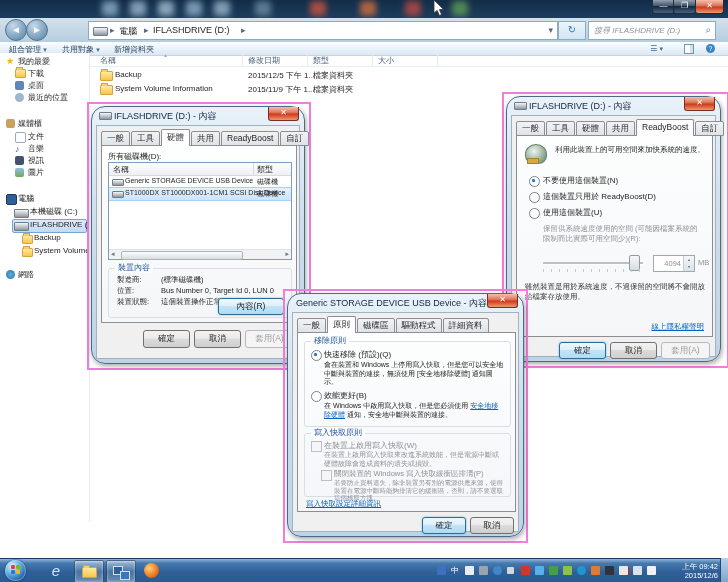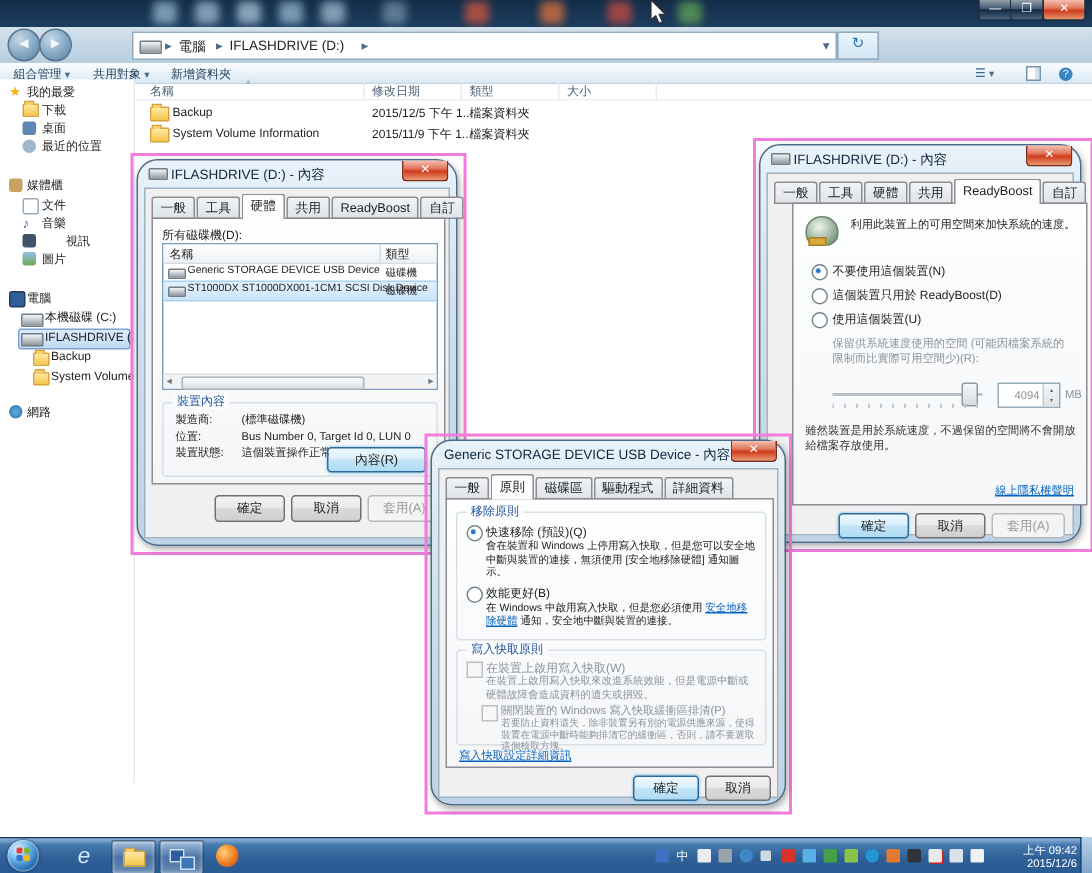--- a/index.html
+++ b/index.html
@@ -122,20 +122,24 @@
       <span class="txt" style="left:21px;top:3px;color:#4a6b8a">▸</span>
       <span class="txt" style="left:30px;top:3px">電腦</span>
       <span class="txt" style="left:55px;top:3px;color:#4a6b8a">▸</span>
       <span class="txt" style="left:64px;top:3px">IFLASHDRIVE (D:)</span>
       <span class="txt" style="left:152px;top:3px;color:#4a6b8a">▸</span>
       <span class="txt" style="right:4px;top:3px;color:#4a6b8a">▾</span>
     </div>
     <div class="bar" style="left:558px;width:26px;background:linear-gradient(#eaf4fb,#d3e6f4);text-align:center">
       <span style="color:#2d76b5;font-size:10px;line-height:16px">↻</span>
     </div>
+    <div class="bar" style="left:588px;width:126px">
+      <span class="txt dim" style="left:5px;top:3px;font-style:italic;font-size:8px">搜尋 IFLASHDRIVE (D:)</span>
+      <span class="txt" style="right:4px;top:2px;color:#3a7ab5;font-size:10px">⌕</span>
+    </div>
   </div>
 
   <div id="toolbar">
     <span class="tbitem" style="left:9px"><span>組合管理</span> <span class="caret">▾</span></span>
     <span class="tbitem" style="left:62px"><span>共用對象</span> <span class="caret">▾</span></span>
     <span class="tbitem" style="left:114px"><span>新增資料夾</span></span>
     <span class="tbitem" style="left:650px;color:#38689a"><span>☰</span> <span class="caret">▾</span></span>
     <span class="tbitem" style="left:684px"><span style="display:inline-block;width:8px;height:8px;border:1px solid #7593ad;background:linear-gradient(90deg,#fff 60%,#cfe2f0 60%)"></span></span>
     <span class="tbitem" style="left:706px"><span style="display:inline-block;width:9px;height:9px;border-radius:50%;background:#3b84c4;color:#fff;text-align:center;line-height:9px;font-size:7px">?</span></span>
   </div>
@@ -174,21 +178,21 @@
     <span class="sicon" style="left:15px;top:40px;background:#9db7cc;border-radius:50%"></span>
     <span class="sitem" style="left:28px;top:39px">最近的位置</span>
 
     <span class="sicon" style="left:6px;top:66px;background:#c8a35f"></span>
     <span class="sitem" style="left:18px;top:65px">媒體櫃</span>
     <span class="sicon" style="left:15px;top:79px;background:#fff;border:1px solid #9ab"></span>
     <span class="sitem" style="left:28px;top:78px">文件</span>
     <span class="sicon" style="left:15px;top:91px;color:#3b6fb5;background:none">♪</span>
     <span class="sitem" style="left:28px;top:90px">音樂</span>
     <span class="sicon" style="left:15px;top:103px;background:#41536b"></span>
-    <span class="sitem" style="left:44px;top:102px">視訊</span>
+    <span class="sitem" style="left:28px;top:102px">視訊</span>
     <span class="sicon" style="left:15px;top:115px;background:linear-gradient(#8fc0e8,#71a84f)"></span>
     <span class="sitem" style="left:28px;top:114px">圖片</span>
 
     <span class="sicon" style="left:6px;top:141px;background:#2f5f96;border:1px solid #1d3c60"></span>
     <span class="sitem" style="left:18px;top:140px">電腦</span>
     <div class="drv" style="left:14px;top:156px"></div>
     <span class="sitem" style="left:30px;top:153px">本機磁碟 (C:)</span>
     <div class="sel-side" style="top:166px"></div>
     <div class="drv" style="left:14px;top:169px"></div>
     <span class="sitem" style="left:30px;top:167px">IFLASHDRIVE (D:)</span>
@@ -260,21 +264,21 @@
     <div class="dlg" style="left:2px;top:2px;width:213px;height:264px">
       <div>
         <div class="drv" style="left:7px;top:5px;width:11px;height:6px"></div>
         <span class="dtitle" style="left:22px">IFLASHDRIVE (D:) - 內容</span>
         <div class="dclose"><span>✕</span></div>
       </div>
       <div class="face">
         <div class="tabs">
           <span class="tab">一般</span><span class="tab">工具</span><span class="tab">硬體</span><span class="tab">共用</span><span class="tab on">ReadyBoost</span><span class="tab">自訂</span>
         </div>
-        <div class="page" style="left:16px;top:19px;width:195px;height:200px">
+        <div class="page" style="left:4px;top:19px;width:195px;height:200px">
           <div style="position:absolute;left:8px;top:8px;width:20px;height:18px;border-radius:50% 50% 40% 40%;background:radial-gradient(circle at 40% 35%,#eef4ee,#9fb8a0 55%,#5e7f62);border:1px solid #6b7f6e"></div>
           <div style="position:absolute;left:10px;top:22px;width:10px;height:4px;background:#d8a93c;border:1px solid #a8802a"></div>
           <div class="wrap" style="left:38px;top:9px;width:152px;font-size:7.5px">利用此裝置上的可用空間來加快系統的速度。</div>
           <span class="radio sel" style="left:12px;top:40px"></span>
           <span class="txt" style="left:26px;top:39px;font-size:8px">不要使用這個裝置(N)</span>
           <span class="radio" style="left:12px;top:56px"></span>
           <span class="txt" style="left:26px;top:55px;font-size:8px">這個裝置只用於 ReadyBoost(D)</span>
           <span class="radio" style="left:12px;top:72px"></span>
           <span class="txt" style="left:26px;top:71px;font-size:8px">使用這個裝置(U)</span>
           <div class="wrap dim" style="left:26px;top:88px;width:162px;font-size:7.5px">保留供系統速度使用的空間 (可能因檔案系統的限制而比實際可用空間少)(R):</div>

